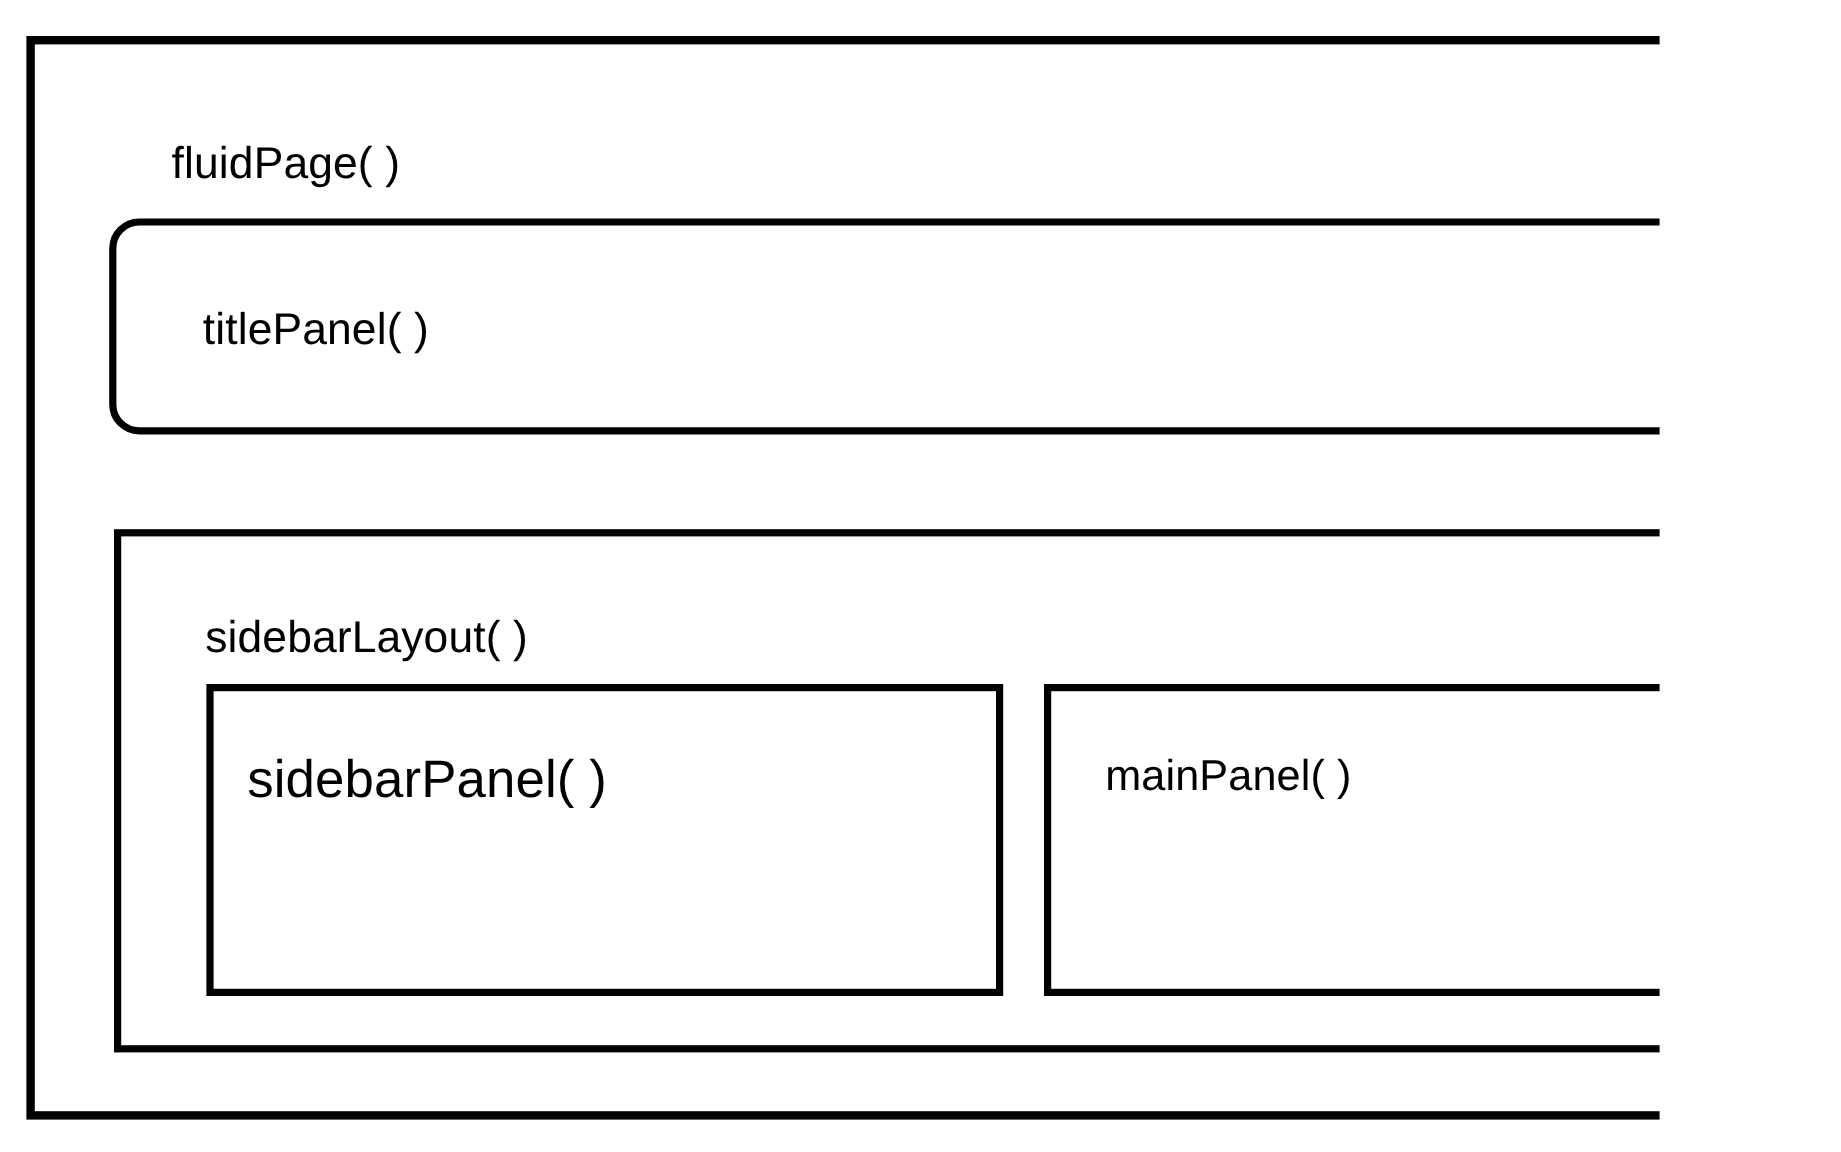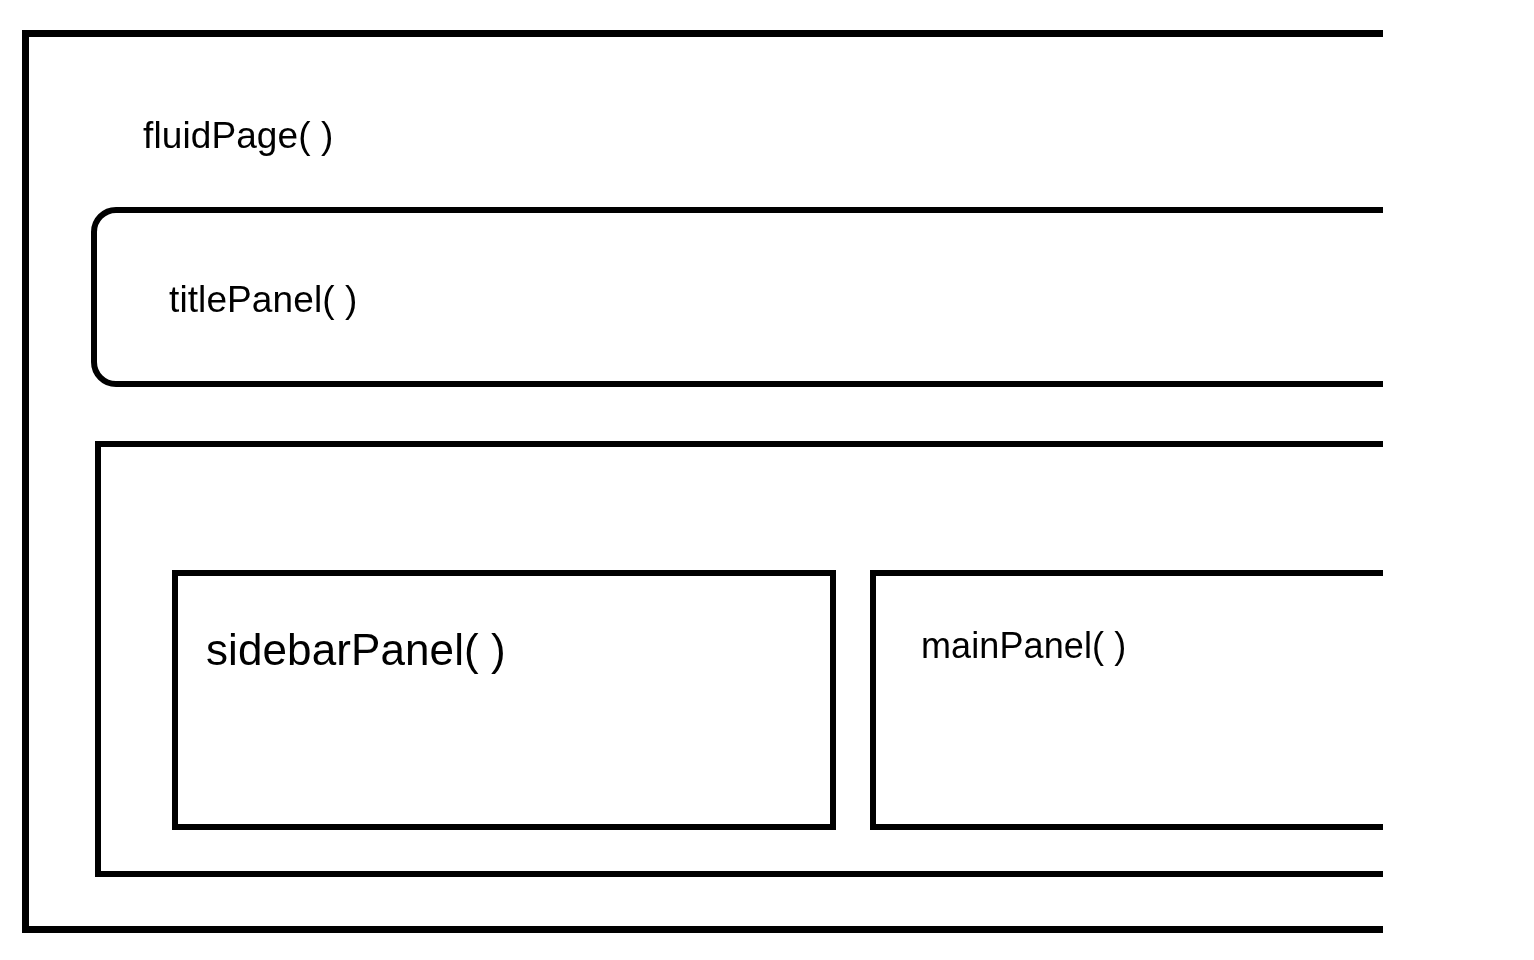--- a/index.html
+++ b/index.html
@@ -31,21 +31,21 @@
     left: 22px;
     top: 30px;
     width: 1497px;
     height: 903px;
     border-width: 7px;
   }
 
   
   .box-titlepanel {
     left: 62px;
-    top: 170px;
+    top: 145px;
     width: 1374px;
     height: 180px;
     border-width: 6px;
     border-radius: 25px;
   }
 
   
   .box-sidebarlayout {
     left: 66px;
     top: 404px;
@@ -119,20 +119,21 @@
   <div class="box box-fluidpage">
 
     <span class="label label-fluidpage">fluidPage( )</span>
 
     <div class="box box-titlepanel">
       <span class="label label-titlepanel">titlePanel( )</span>
     </div>
 
     <div class="box box-sidebarlayout">
 
+      <span class="label label-sidebarlayout">sidebarLayout( )</span>
 
       <div class="box box-sidebarpanel">
         <span class="label label-sidebarpanel">sidebarPanel( )</span>
       </div>
 
       <div class="box box-mainpanel">
         <span class="label label-mainpanel">mainPanel( )</span>
       </div>
 
     </div>

